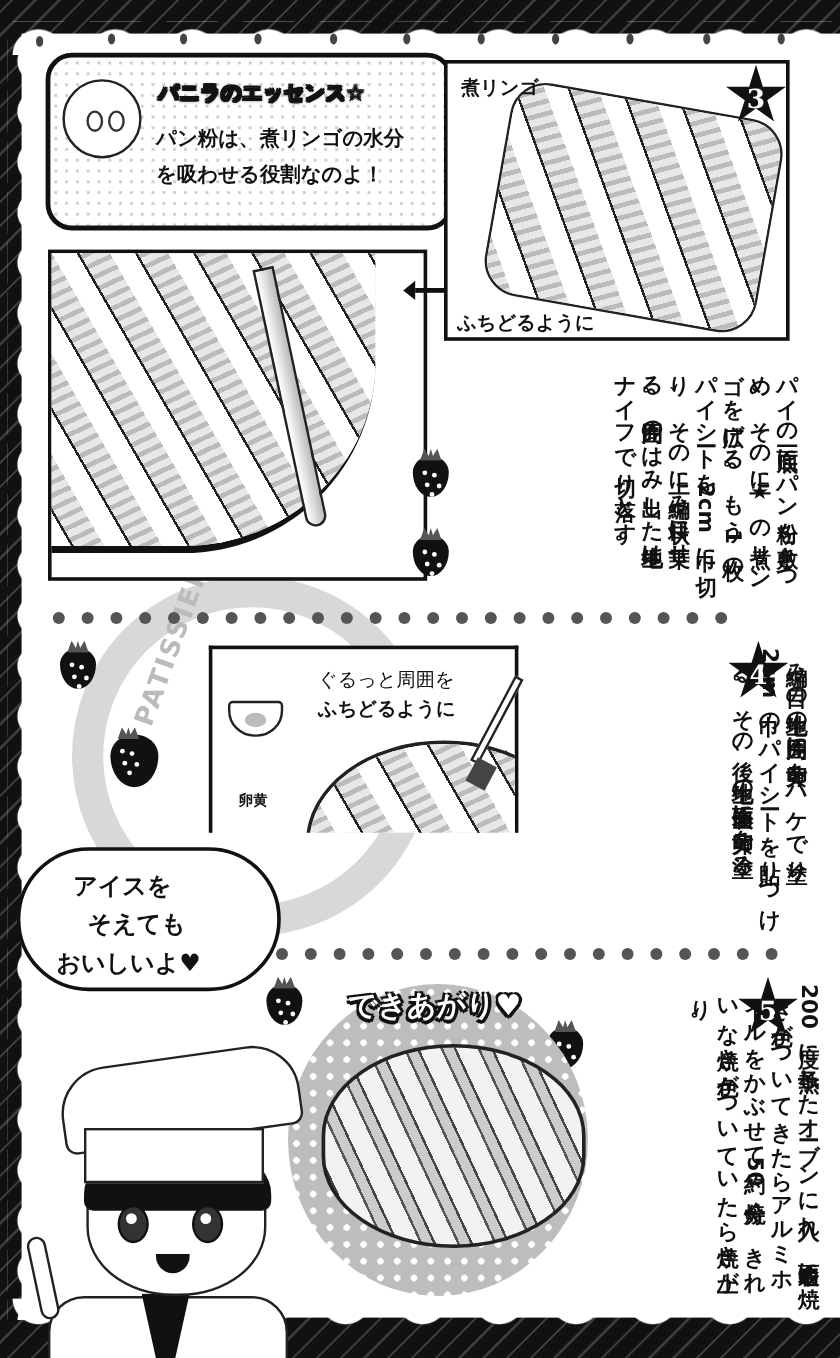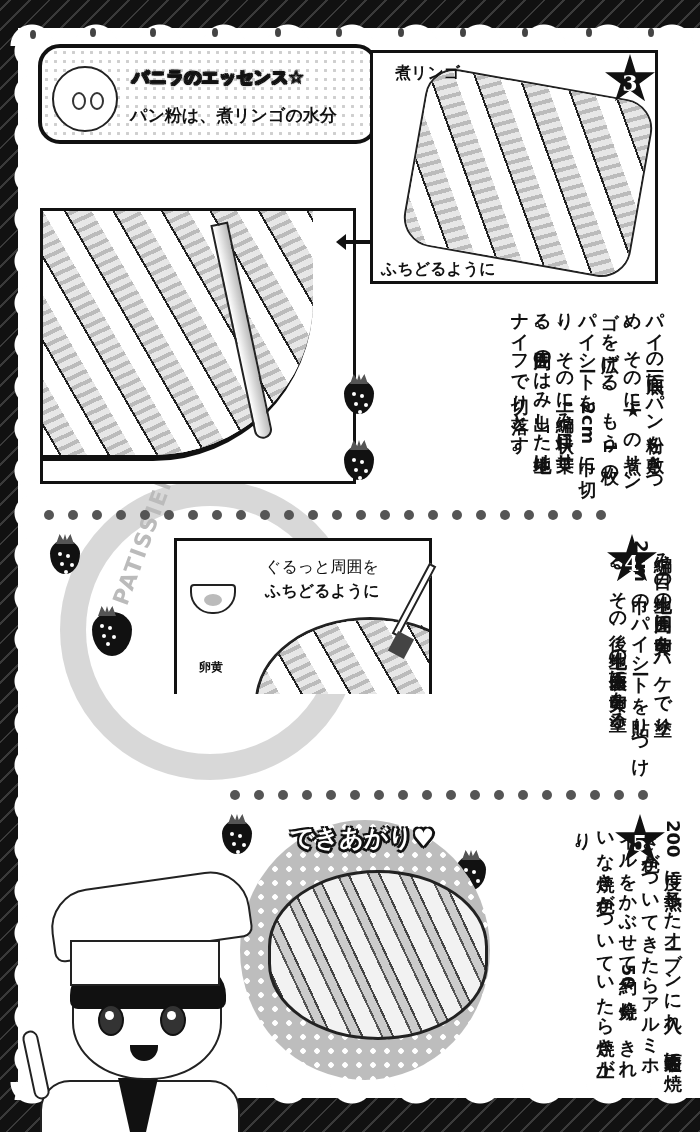--- a/index.html
+++ b/index.html
@@ -28,21 +28,21 @@
   .strawberry::after { content: ""; position: absolute; left: 8px; top: 12px; width: 4px; height: 4px; border-radius: 50%; background: #fff;
     box-shadow: 8px 2px 0 #fff, 2px 10px 0 #fff, 12px 11px 0 #fff, 6px 18px 0 #fff; }
   .lattice { position: absolute; inset: 0;
     background:
       repeating-linear-gradient(60deg, transparent 0 22px, #fff 22px 24px, #fff 24px 40px, #222 40px 42px),
       repeating-linear-gradient(-25deg, #bbb 0 4px, #e7e7e7 4px 10px); }
   .watermark { position: absolute; left: 60px; top: 480px; width: 300px; height: 300px; border-radius: 50%;
     border: 26px solid #c8c8c8; opacity: .7; }
   .watermark-text { position: absolute; left: 108px; top: 600px; color: #bbb; font-weight: bold; font-size: 22px; transform: rotate(-70deg); transform-origin: left top; letter-spacing: 2px; }
   .speech-cloud { position: absolute; background: #fff; border: 3px solid #111; border-radius: 60px; }
-  .tip-box { position: absolute; left: 38px; top: 44px; width: 340px; height: 100px; border: 4px solid #111; border-radius: 22px;
+  .tip-box { position: absolute; left: 38px; top: 44px; width: 340px; height: 148px; border: 4px solid #111; border-radius: 22px;
     background-color: #fff; background-image: radial-gradient(#cfcfcf 1.4px, transparent 1.6px); background-size: 9px 9px; }
   .avatar { position: absolute; left: 10px; top: 18px; width: 66px; height: 66px; border-radius: 50%; border: 2px solid #222; background: #fff; }
   .avatar::before { content: ""; position: absolute; left: 18px; top: 24px; width: 10px; height: 14px; border-radius: 50%; border: 2px solid #333; }
   .avatar::after { content: ""; position: absolute; left: 36px; top: 24px; width: 10px; height: 14px; border-radius: 50%; border: 2px solid #333; }
   .label { position: absolute; font-weight: bold; color: #111; }
   .arrow-left { position: absolute; width: 0; height: 0; border-top: 8px solid transparent; border-bottom: 8px solid transparent; border-right: 10px solid #111; }
   .pie-done { position: absolute; left: 268px; top: 870px; width: 220px; height: 170px; border-radius: 50% / 45%;
     background: repeating-linear-gradient(65deg, #f2f2f2 0 16px, #555 16px 18px, #ccc 18px 26px, #444 26px 28px); border: 3px solid #222; }
   .dotted-bg { position: absolute; left: 240px; top: 820px; width: 250px; height: 260px; border-radius: 50%;
     background-color: #bdbdbd; background-image: radial-gradient(#fff 2.5px, transparent 3px); background-size: 14px 14px; }
@@ -130,27 +130,28 @@
       <span></span>
       <span></span>
       <span></span>
       <span></span>
   </div>
 
   <div class="tip-box">
     <div class="avatar"></div>
     <div class="label" style="left:90px;top:18px;font-size:17px;color:#fff;-webkit-text-stroke:1px #111;text-shadow:0 0 3px #111,1px 1px 0 #111,-1px -1px 0 #111,1px -1px 0 #111,-1px 1px 0 #111;">バニラのエッセンス☆</div>
     <div class="label" style="left:88px;top:56px;font-size:17px">パン粉は、煮リンゴの水分</div>
+    <div class="label" style="left:88px;top:86px;font-size:17px">を吸わせる役割なのよ！</div>
   </div>
 
   <div class="panel" style="left:370px;top:50px;width:288px;height:234px">
     <div style="position:absolute;left:40px;top:30px;width:230px;height:180px;border-radius:30px;transform:rotate(10deg);overflow:hidden;border:2px solid #222;">
       <div class="lattice"></div>
     </div>
-    <div class="label" style="left:22px;top:10px;font-size:16px">煮リンゴ</div>
+    <div class="label" style="left:11px;top:10px;font-size:16px">煮リンゴ</div>
     <div class="label" style="left:8px;top:206px;font-size:16px;background:#fff">ふちどるように</div>
   </div>
   <div class="star" style="left:604px;top:54px">
       <span>3</span>
     </div>
 
   <div class="panel" style="left:40px;top:208px;width:316px;height:276px">
     <div style="position:absolute;left:-30px;top:-10px;width:300px;height:260px;border-radius:0 0 160px 0;overflow:hidden;border-bottom:6px solid #111;">
       <div class="lattice"></div>
     </div>
@@ -178,20 +179,25 @@
     </div>
   </div>
   <div class="bowl"></div>
   <div class="brush"></div>
   <div class="brush-head"></div>
   <div class="star" style="left:606px;top:534px">
       <span>4</span>
     </div>
   <div class="vtext" style="left:494px;top:540px;height:240px;font-size:18px;width:180px">編み目の生地の周囲に卵黄をハケで塗り、2cm巾のパイシートを貼りつける。その後、生地の表面全体に卵黄を塗る。</div>
 
+  <div class="speech-cloud" style="left:14px;top:706px;width:220px;height:120px">
+    <div class="label" style="left:44px;top:16px;font-size:20px">アイスを</div>
+    <div class="label" style="left:56px;top:48px;font-size:20px">そえても</div>
+    <div class="label" style="left:30px;top:80px;font-size:20px">おいしいよ♥</div>
+  </div>
 
   <div class="dotted-bg"></div>
   <div class="label" style="left:290px;top:822px;font-size:24px;color:#fff;text-shadow:2px 2px 0 #111,-2px -2px 0 #111,2px -2px 0 #111,-2px 2px 0 #111,0 3px 0 #111,3px 0 0 #111">できあがり♥</div>
   <div class="pie-done"></div>
   <div class="star" style="left:614px;top:814px">
       <span>5</span>
     </div>
   <div class="vtext" style="left:500px;top:820px;height:260px;font-size:18px;width:184px">200度に予熱したオーブンに入れ、途中表面に焼き色がついてきたらアルミホイルをかぶせて約50分焼く。きれいな焼き色がついていたら焼き上がり。</div>
 
   <div class="chef-body"></div>

